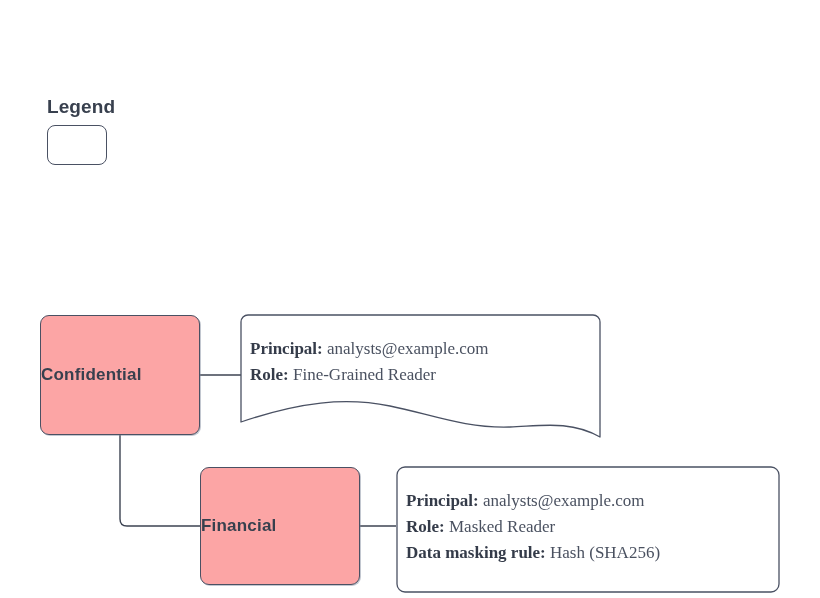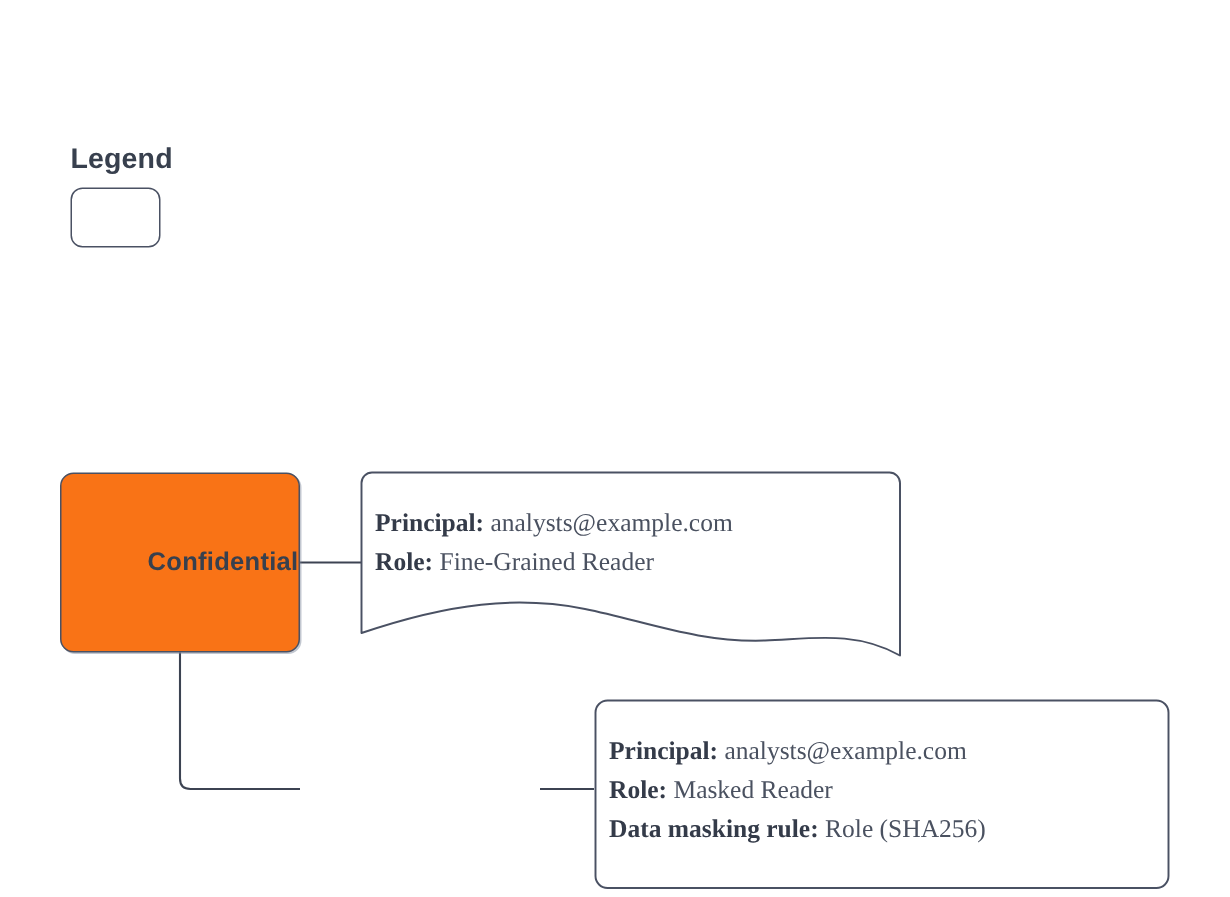--- a/index.html
+++ b/index.html
@@ -85,26 +85,26 @@
     stroke: #4a5163;
     stroke-width: 1.4;
     vector-effect: non-scaling-stroke;
     stroke-linejoin: round;
   }
 
   
   .node {
     position: absolute;
     box-sizing: border-box;
-    background: #f97316;
+    background: #fca5a5;
     border: 1.3px solid #4a5163;
     border-radius: 9px;
     display: flex;
     align-items: center;
-    justify-content: flex-end;
+    justify-content: flex-start;
     box-shadow: 1px 1px 0 rgba(120,130,150,.45);
     z-index: 3;
   }
   .node-label {
     font-size: 17px;
     font-weight: bold;
     color: #38404e;
     letter-spacing: .2px;
   }
 
@@ -184,20 +184,23 @@
 
     <path d="M120,398 V482 Q120,489 127,489 H200"></path>
 
     <path d="M360,489 H396"></path>
   </svg>
 
   <div class="node" id="node-confidential">
     <span class="node-label">Confidential</span>
   </div>
 
+  <div class="node" id="node-financial">
+    <span class="node-label">Financial</span>
+  </div>
 
   <div class="card" id="card-confidential">
     <svg class="card-svg" viewBox="0 0 361 124" preserveAspectRatio="none" aria-hidden="true">
       <path d="M8,1 H353 A7,7 0 0 1 360,8 V123
                C330,106 300,112 270,113
                C225,114.5 190,100 150,92
                C105,83 60,88 1,108
                V8 A7,7 0 0 1 8,1 Z"></path>
     </svg>
     <div class="card-text">
@@ -220,18 +223,18 @@
       <div>
         <b>Principal:</b>
         <span>analysts@example.com</span>
       </div>
       <div>
         <b>Role:</b>
         <span>Masked Reader</span>
       </div>
       <div>
         <b>Data masking rule:</b>
-        <span>Role (SHA256)</span>
+        <span>Hash (SHA256)</span>
       </div>
     </div>
   </div>
 
 </div>
 
 </body></html>

